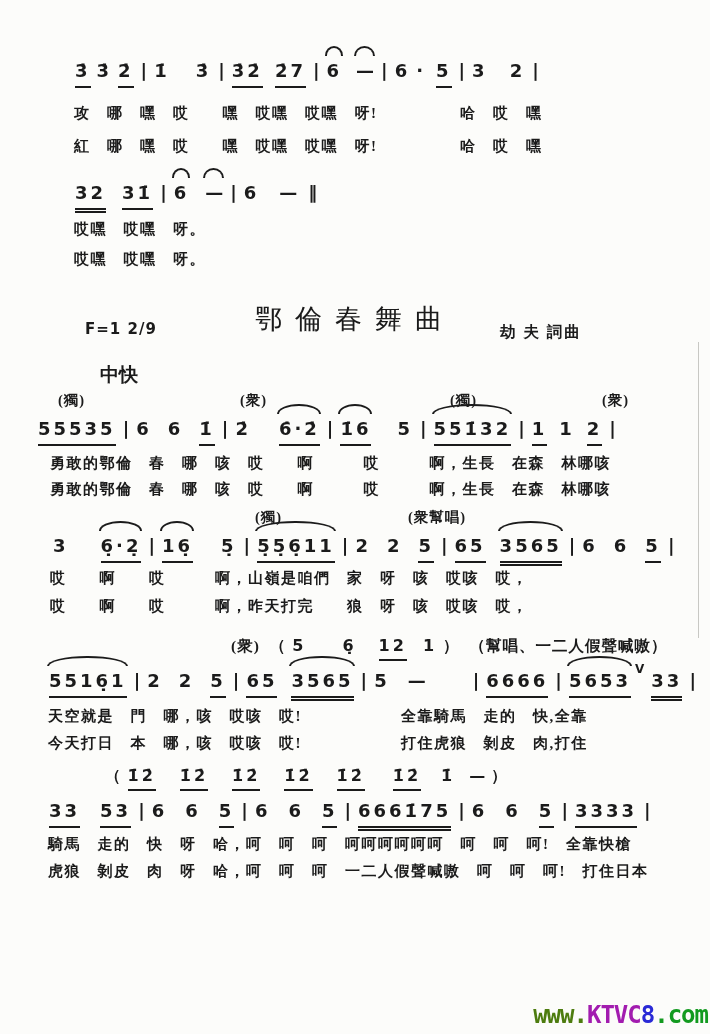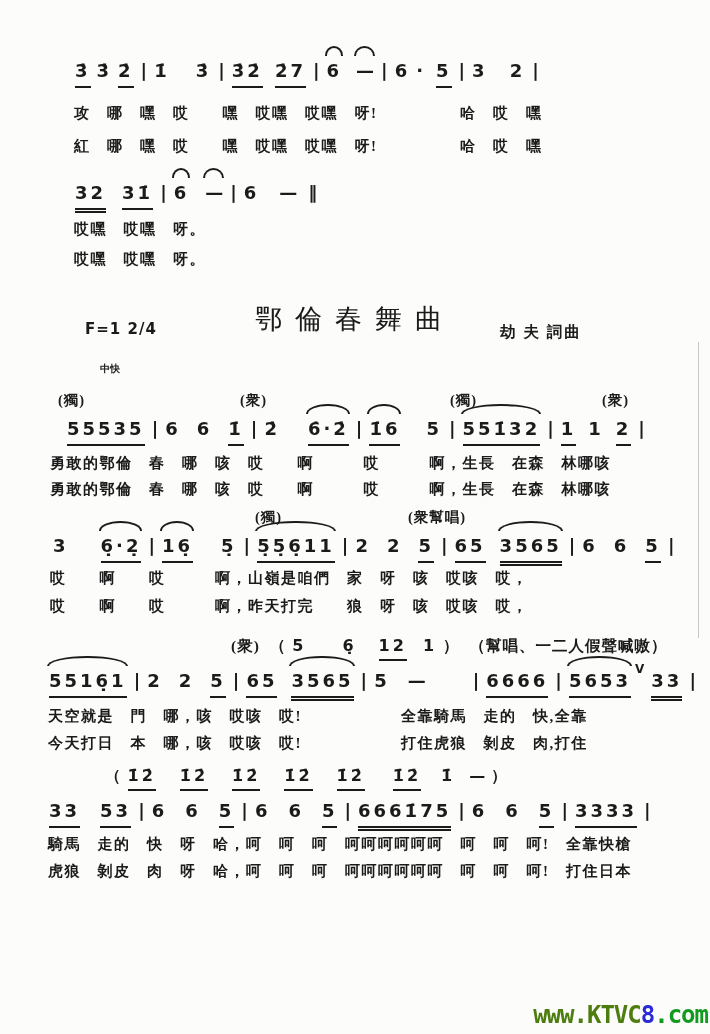--- a/index.html
+++ b/index.html
@@ -36,30 +36,30 @@
   }
   
   .markers { position:absolute; left:50px; right:0; height:22px; }
   .marker { position:absolute; top:0; font-size:14.5px; font-weight:600; letter-spacing:1px; }
   
   .keysig  { position:absolute; left:85px;  top:320px; font-size:15px; font-weight:bold;
              font-family:"DejaVu Sans", sans-serif; letter-spacing:1px; }
   .title   { position:absolute; left:0; right:0; top:301px; text-align:center;
              font-size:27px; font-weight:normal; letter-spacing:13px; }
   .credit  { position:absolute; left:500px; top:322px; font-size:15.5px; font-weight:600; letter-spacing:2px; }
-  .tempo   { position:absolute; left:100px; top:362px; font-size:10px; font-weight:600; }
+  .tempo   { position:absolute; left:100px; top:362px; font-size:19px; font-weight:600; }
   
   .coda1-notes { left:72px; top:56px; }
   .coda1-l1    { left:74px; top:103px; }
   .coda1-l2    { left:74px; top:136px; }
   .coda2-notes { left:72px; top:178px; }
   .coda2-l1    { left:74px; top:219px; }
   .coda2-l2    { left:74px; top:249px; }
   .sys1-markers { top:391px; }
-  .sys1-notes   { left:64px; top:414px; }
+  .sys1-notes   { left:35px; top:414px; }
   .sys1-l1      { left:50px; top:453px; }
   .sys1-l2      { left:50px; top:479px; }
   .sys2-markers { top:508px; }
   .sys2-notes   { left:50px; top:531px; }
   .sys2-l1      { left:50px; top:568px; }
   .sys2-l2      { left:50px; top:596px; }
   .sys3-cue     { left:228px; top:633px; }
   .sys3-notes   { left:46px; top:666px; }
   .sys3-l1      { left:48px; top:706px; }
   .sys3-l2      { left:48px; top:733px; }
@@ -87,21 +87,21 @@
   <section>
     <div class="note-line coda1-notes"><span class="tok u1">3̇</span><span class="tok">3̇</span><span class="tok u1">2̇</span><span class="tok bar">|</span><span class="tok">1̇</span><span class="sp" style="width: 20px;"></span><span class="tok">3̇</span><span class="tok bar">|</span><span class="tok u1">3̇2̇</span><span class="sp" style="width: 6px;"></span><span class="tok u1">2̇7</span><span class="tok bar">|</span><span class="tok arc">6</span><span class="sp" style="width: 8px;"></span><span class="tok arc dash">—</span><span class="tok bar">|</span><span class="tok">6</span><span class="tok">·</span><span class="sp" style="width: 4px;"></span><span class="tok u1">5</span><span class="tok bar">|</span><span class="tok">3</span><span class="sp" style="width: 16px;"></span><span class="tok">2</span><span class="tok bar">|</span></div>
     <div class="lyric coda1-l1">攻　哪　嘿　哎　　嘿　哎嘿　哎嘿　呀!　　　　　哈　哎　嘿</div>
     <div class="lyric coda1-l2">紅　哪　嘿　哎　　嘿　哎嘿　哎嘿　呀!　　　　　哈　哎　嘿</div>
     <div class="note-line coda2-notes"><span class="tok u2">32</span><span class="sp" style="width: 10px;"></span><span class="tok u1">31̇</span><span class="tok bar">|</span><span class="tok arc">6</span><span class="sp" style="width: 10px;"></span><span class="tok arc dash">—</span><span class="tok bar">|</span><span class="tok">6</span><span class="sp" style="width: 14px;"></span><span class="tok dash">—</span><span class="sp" style="width: 4px;"></span><span class="tok bar">‖</span></div>
     <div class="lyric coda2-l1">哎嘿　哎嘿　呀。</div>
     <div class="lyric coda2-l2">哎嘿　哎嘿　呀。</div>
   </section>
 
   <header>
-    <div class="keysig">F=1 2/4</div>
+    <div class="keysig">F=1 2/9</div>
     <div class="title">鄂倫春舞曲</div>
     <div class="credit">劫 夫 詞曲</div>
     <div class="tempo">中快</div>
   </header>
 
   <section>
     <div class="markers sys1-markers">
         <span class="marker" style="left: 8px;">(獨)</span>
         <span class="marker" style="left: 190px;">(衆)</span>
         <span class="marker" style="left: 400px;">(獨)</span>
@@ -126,19 +126,19 @@
     <div class="note-line cue-line sys3-cue"><span class="tok cn">(衆)</span><span class="sp" style="width: 4px;"></span><span class="tok cn">（</span><span class="tok">5</span><span class="sp" style="width: 30px;"></span><span class="tok">6̣</span><span class="sp" style="width: 16px;"></span><span class="tok u1">12</span><span class="sp" style="width: 10px;"></span><span class="tok">1</span><span class="tok cn">）</span><span class="sp" style="width: 4px;"></span><span class="tok cn">（幫唱、一二人假聲喊嗷）</span></div>
     <div class="note-line sys3-notes"><span class="tok u1 arc">5516̣1</span><span class="tok bar">|</span><span class="tok">2</span><span class="sp" style="width: 10px;"></span><span class="tok">2</span><span class="sp" style="width: 10px;"></span><span class="tok u1">5</span><span class="tok bar">|</span><span class="tok u1">65</span><span class="sp" style="width: 8px;"></span><span class="tok u2 arc">3565</span><span class="tok bar">|</span><span class="tok">5</span><span class="sp" style="width: 12px;"></span><span class="tok dash">—</span><span class="sp" style="width: 40px;"></span><span class="tok bar">|</span><span class="tok u1">6666</span><span class="tok bar">|</span><span class="tok u1 arc">5653</span><span class="tok breath">V</span><span class="tok u2">33</span><span class="tok bar">|</span></div>
     <div class="lyric sys3-l1">天空就是　門　哪，咳　哎咳　哎!　　　　　　全靠騎馬　走的　快,全靠</div>
     <div class="lyric sys3-l2">今天打日　本　哪，咳　哎咳　哎!　　　　　　打住虎狼　剝皮　肉,打住</div>
   </section>
 
   <section>
     <div class="note-line cue-line sys4-cue"><span class="tok cn">（</span><span class="tok u1">1̇2̇</span><span class="sp" style="width: 18px;"></span><span class="tok u1">1̇2̇</span><span class="sp" style="width: 18px;"></span><span class="tok u1">1̇2̇</span><span class="sp" style="width: 18px;"></span><span class="tok u1">1̇2̇</span><span class="sp" style="width: 18px;"></span><span class="tok u1">1̇2̇</span><span class="sp" style="width: 22px;"></span><span class="tok u1">1̇2̇</span><span class="sp" style="width: 14px;"></span><span class="tok">1̇</span><span class="sp" style="width: 8px;"></span><span class="tok dash">—</span><span class="tok cn">）</span></div>
     <div class="note-line sys4-notes"><span class="tok u1">33</span><span class="sp" style="width: 14px;"></span><span class="tok u1">53</span><span class="tok bar">|</span><span class="tok">6</span><span class="sp" style="width: 12px;"></span><span class="tok">6</span><span class="sp" style="width: 12px;"></span><span class="tok u1">5</span><span class="tok bar">|</span><span class="tok">6</span><span class="sp" style="width: 12px;"></span><span class="tok">6</span><span class="sp" style="width: 12px;"></span><span class="tok u1">5</span><span class="tok bar">|</span><span class="tok u2">6661̇75</span><span class="tok bar">|</span><span class="tok">6</span><span class="sp" style="width: 12px;"></span><span class="tok">6</span><span class="sp" style="width: 12px;"></span><span class="tok u1">5</span><span class="tok bar">|</span><span class="tok u1">3333</span><span class="tok bar">|</span></div>
     <div class="lyric sys4-l1">騎馬　走的　快　呀　哈，呵　呵　呵　呵呵呵呵呵呵　呵　呵　呵!　全靠快槍</div>
-    <div class="lyric sys4-l2">虎狼　剝皮　肉　呀　哈，呵　呵　呵　呵呵呵呵呵呵　呵　呵　呵!　打住日本</div>
+    <div class="lyric sys4-l2">虎狼　剝皮　肉　呀　哈，呵　呵　呵　一二人假聲喊嗷　呵　呵　呵!　打住日本</div>
   </section>
 
   <div class="scanline"></div>
-  <div class="watermark"><span style="color: #4d7c0f;">www.</span><span style="color: #4d7c0f;">KTVC</span><span style="color: rgb(42, 42, 214);">8</span><span style="color: rgb(18, 154, 31);">.com</span></div>
+  <div class="watermark"><span style="color: #4d7c0f;">www.</span><span style="color: #a21caf;">KTVC</span><span style="color: rgb(42, 42, 214);">8</span><span style="color: rgb(18, 154, 31);">.com</span></div>
 
 </div>
 
 </body></html>

